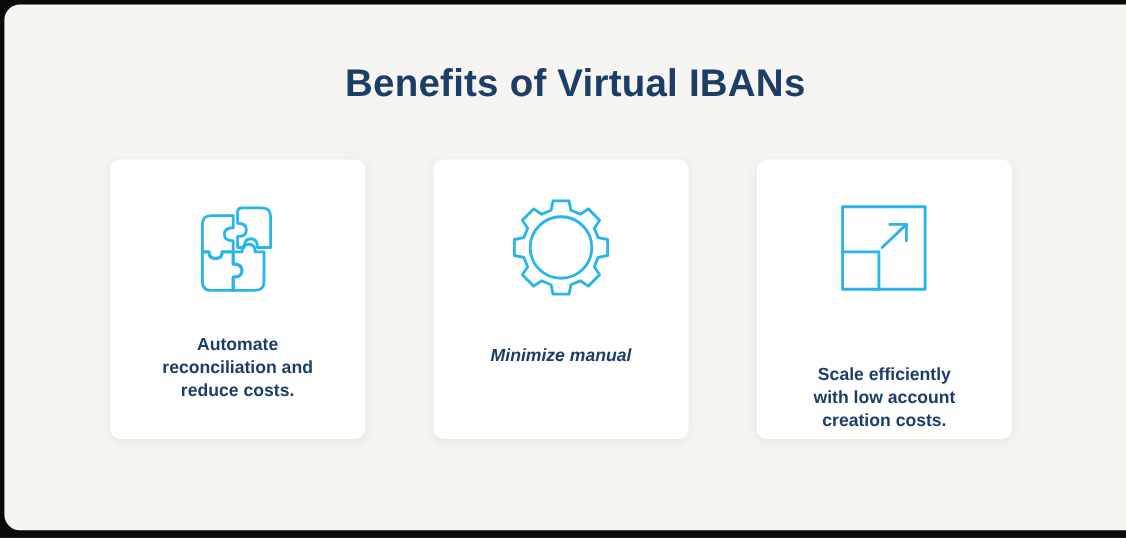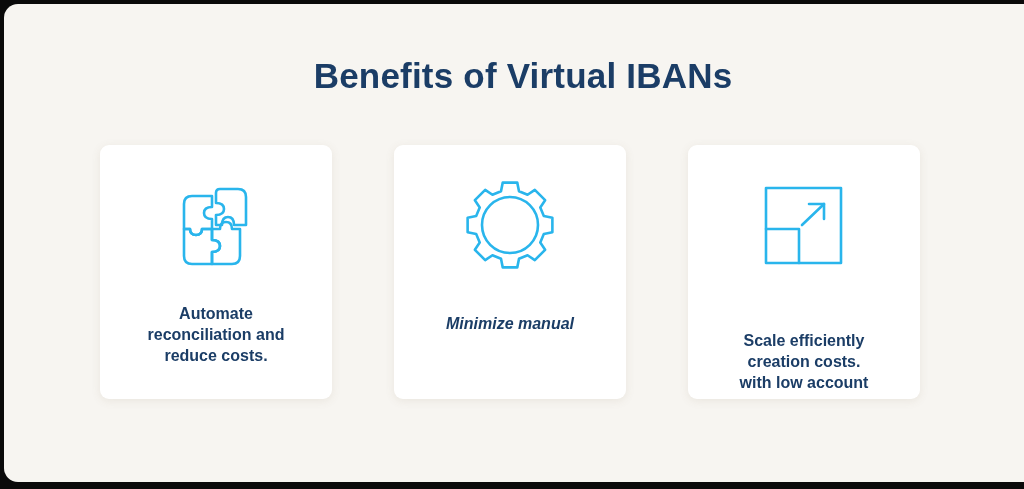--- a/index.html
+++ b/index.html
@@ -97,17 +97,17 @@
     <div class="icon">
       <svg width="96" height="96" viewBox="0 0 96 96" fill="none" stroke="#29b5ec" stroke-width="2.6" stroke-linecap="round" stroke-linejoin="round">
         <rect x="10" y="11" width="75" height="75"></rect>
         <path d="M10 52 H43 V86"></path>
         <path d="M46 48 L68 27"></path>
         <path d="M53 27 H68 V42"></path>
       </svg>
     </div>
     <div class="text" style="top:148px;margin-top:37px;">
       <span>Scale efficiently</span>
+      <span>with low account</span>
       <span>creation costs.</span>
-      <span>with low account</span>
     </div>
   </div>
 </div>
 
 </body></html>

